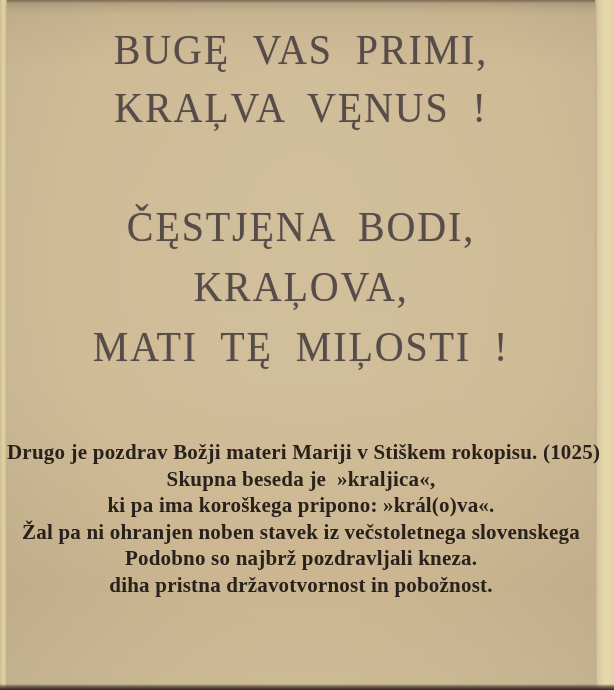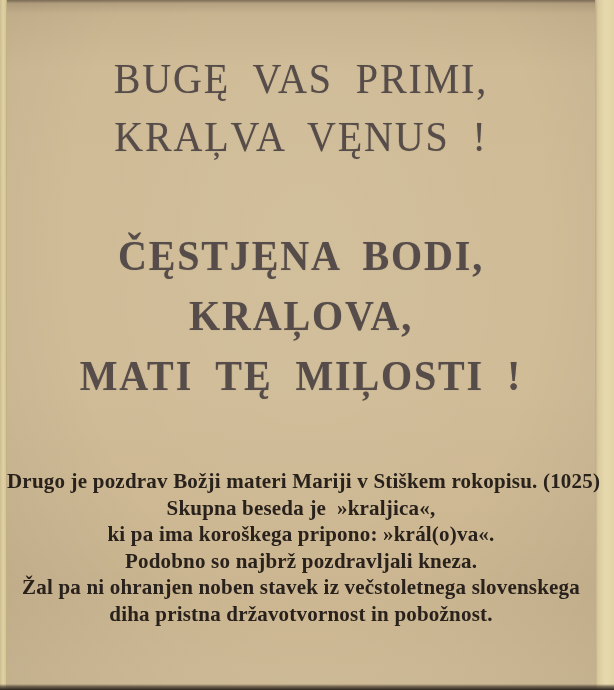--- a/index.html
+++ b/index.html
@@ -52,22 +52,22 @@
     word-spacing: 12px;
     text-shadow: 0 0 1px rgba(86,76,73,0.35);
   }
   .heading .hline {
     font-size: 43px;
     line-height: 58px;
     transform: scaleX(0.93);
     transform-origin: 50% 50%;
     white-space: pre;
   }
-  .heading-1 { padding-top: 50px; }
-  .heading-2 { padding-top: 60px; font-weight: bold; }
+  .heading-1 { padding-top: 21px; }
+  .heading-2 { padding-top: 60px; }
   .heading-2 .hline { line-height: 60px; }
 
   .body-text {
     padding-top: 62px;
     color: #29211b;
     font-size: 21px;
     font-weight: 600;
   }
   .body-text .bline {
     line-height: 26.5px;
@@ -93,21 +93,21 @@
     <div class="heading heading-2">
       <div class="hline">ČĘSTJĘNA BODI,</div>
       <div class="hline">KRAĻOVA,</div>
       <div class="hline">MATI TĘ MIĻOSTI !</div>
     </div>
 
     <div class="body-text">
       <div class="bline">Drugo je pozdrav Božji materi Mariji v Stiškem rokopisu. (1025)</div>
       <div class="bline">Skupna beseda je  »kraljica«,</div>
       <div class="bline">ki pa ima koroškega pripono: »král(o)va«.</div>
+      <div class="bline">Žal pa ni ohranjen noben stavek iz večstoletnega slovenskega</div>
       <div class="bline">Podobno so najbrž pozdravljali kneza.</div>
-      <div class="bline">Žal pa ni ohranjen noben stavek iz večstoletnega slovenskega</div>
       <div class="bline">diha pristna državotvornost in pobožnost.</div>
     </div>
 
   </div>
 
   <div class="edge-bottom"></div>
 </div>
 
 </body></html>

